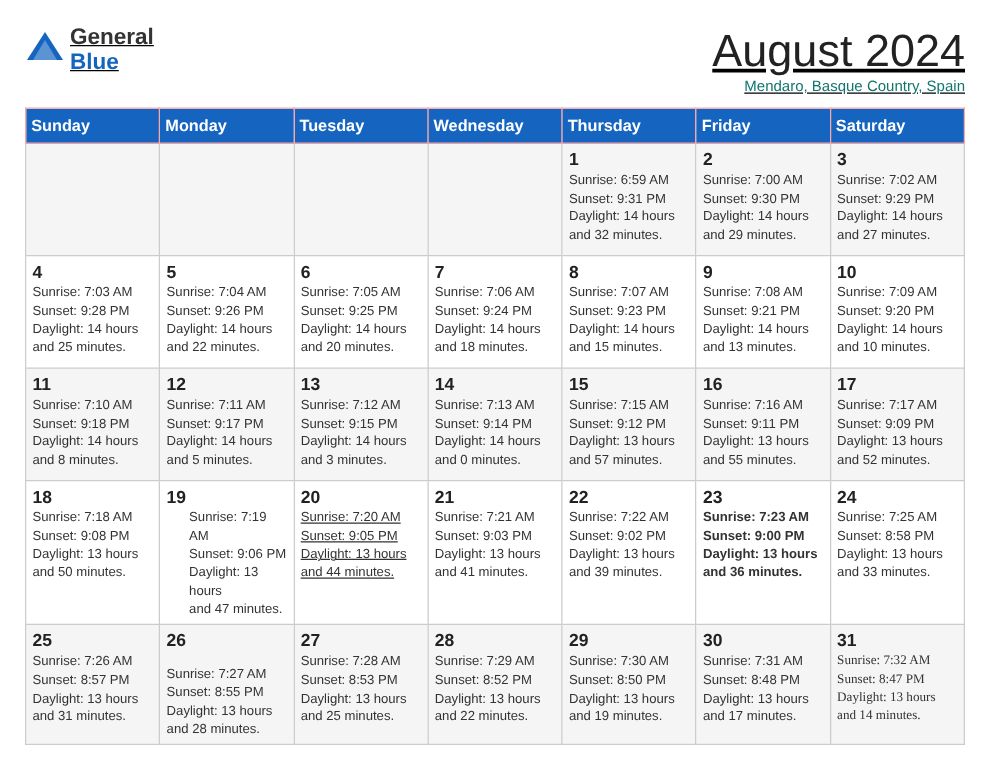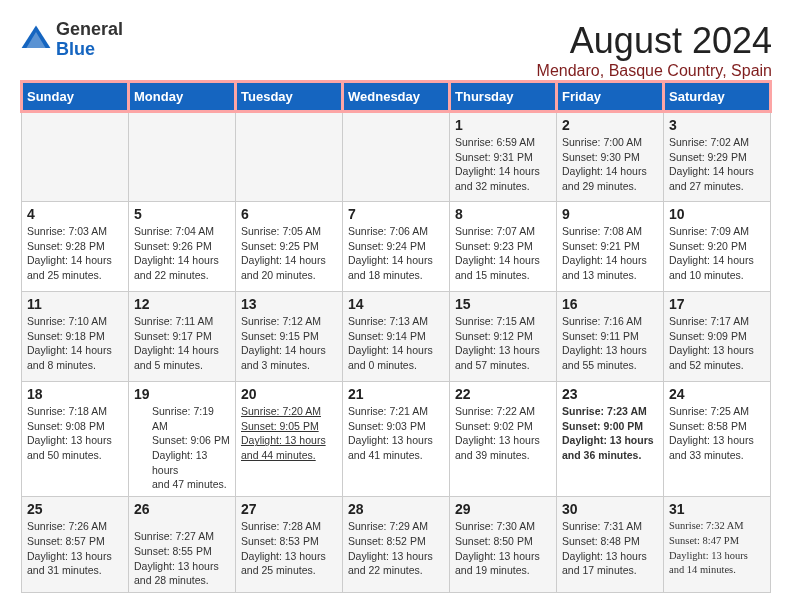--- a/index.html
+++ b/index.html
@@ -7,21 +7,22 @@
       font-family: Arial, sans-serif;
       background: #fff;
       width: 792px;
       min-height: 612px;
       padding: 20px;
     }
     .header {
       display: flex;
       justify-content: space-between;
       align-items: flex-start;
-      margin-bottom: 0;
+      margin-bottom: 10px;
+      text-decoration: underline;
     }
     .logo {
       display: flex;
       align-items: center;
       gap: 4px;
     }
     .logo-text {
       font-size: 18px;
       font-weight: bold;
       line-height: 1.1;
@@ -34,36 +35,36 @@
     }
     .title-block {
       text-align: right;
     }
     .month-year {
       font-size: 36px;
       font-weight: normal;
       color: #222;
     }
     .location {
-      font-size: 16px;
-      color: #7f1d1d;
+      font-size: 12px;
+      color: #0f766e;
     }
     table {
       width: 100%;
       border-collapse: collapse;
       table-layout: fixed;
     }
     thead tr th {
       background-color: #1565c0;
       color: #fff;
       font-size: 13px;
       font-weight: bold;
       padding: 6px 4px;
       text-align: left;
-      border: 3px solid #fca5a5;
+      border: 1px solid #fca5a5;
     }
     tbody tr td {
       vertical-align: top;
       border: 1px solid #ccc;
       padding: 4px 5px;
       font-size: 11px;
       color: #333;
       height: 90px;
       background: #fff;
     }

